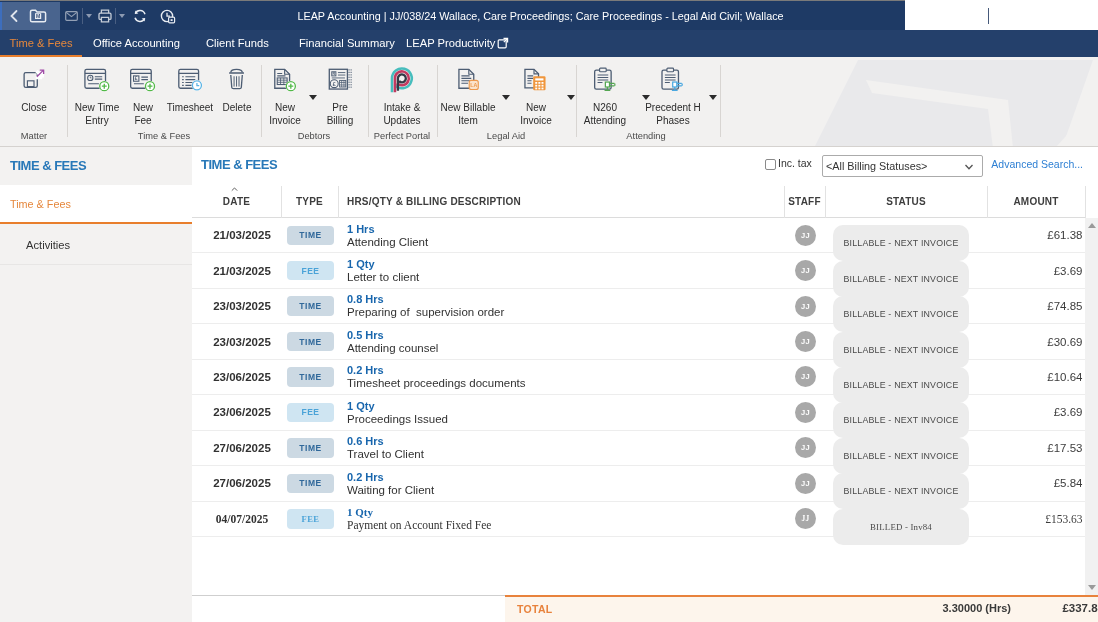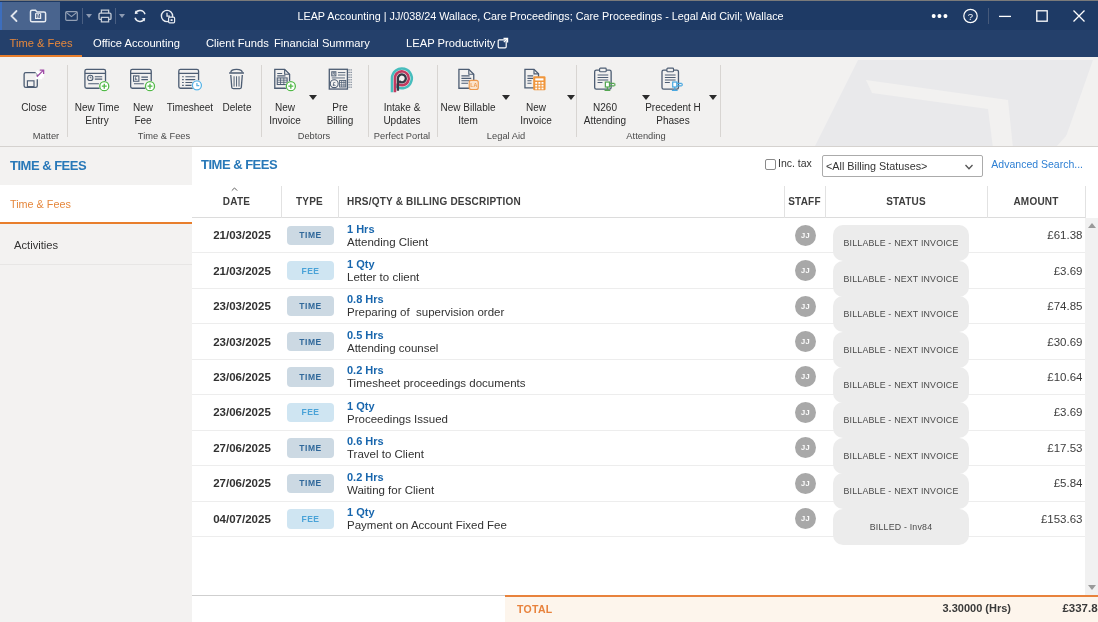--- a/index.html
+++ b/index.html
@@ -1,18 +1,18 @@
 <!DOCTYPE html>
 <html><head>
 <meta charset="utf-8">
 <style>
   * { margin:0; padding:0; box-sizing:border-box; }
   html,body { width:1098px; height:622px; overflow:hidden; font-family:"Liberation Sans", sans-serif; background:#fff; }
   
-  #titlebar { position:absolute; left:0; top:0; width:1098px; height:30px; background:#1e3a65; border-top:1px solid #7a7a7a; }
+  #titlebar { position:absolute; left:0; top:0; width:905px; height:30px; background:#1e3a65; border-top:1px solid #7a7a7a; }
   #backsec { position:absolute; left:0; top:1px; width:60px; height:29px; background:#49648e; border-left:2px solid #3d6ebd; }
   #wintitle { position:absolute; top:0; left:0; width:1098px; height:30px; line-height:30px; text-align:center; color:#fff; font-size:10.8px; padding-right:17px; }
   .tb-ico { position:absolute; top:0; height:30px; display:flex; align-items:center; justify-content:center; }
   .tb-sep { position:absolute; top:7px; width:1px; height:16px; background:#4a5f82; }
   .tb-caret { position:absolute; top:13px; width:0; height:0; border-left:3.5px solid transparent; border-right:3.5px solid transparent; border-top:4px solid #8c9ab1; }
   
   .winbtn { position:absolute; top:0; height:30px; line-height:30px; color:#fff; text-align:center; }
   
   #tabbar { position:absolute; left:0; top:30px; width:1098px; height:27px; background:#24406b; }
   .tab { position:absolute; top:0; height:27px; line-height:26px; color:#fff; font-size:11.2px; text-align:left; white-space:nowrap; }
@@ -21,21 +21,21 @@
   #ribbon { position:absolute; left:0; top:57px; width:1098px; height:90px; background:#f2f1f0; border-bottom:1px solid #d5d2cf; overflow:hidden; }
   .rsep { position:absolute; top:8px; width:1px; height:72px; background:#d8d5d2; }
   .rlabel { position:absolute; top:74px; font-size:9.3px; color:#4a4a4a; text-align:center; white-space:nowrap; transform:translateX(-50%); }
   .rbtn { position:absolute; top:9px; text-align:center; transform:translateX(-50%); }
   .rbtn .cap { font-size:10px; color:#2b2b2b; line-height:13px; margin-top:3px; white-space:nowrap; }
   .rcaret { position:absolute; width:0; height:0; border-left:4px solid transparent; border-right:4px solid transparent; border-top:5px solid #2b2b2b; }
   
   #sidebar { position:absolute; left:0; top:147px; width:192px; height:475px; background:#f3f2f1; }
   #sidebar h2 { position:absolute; left:10px; top:11px; font-size:13px; color:#2878b8; font-weight:bold; letter-spacing:-0.5px; }
   #side-active { position:absolute; left:0; top:38px; width:192px; height:38.5px; background:#fff; border-bottom:2.5px solid #e87e2c; line-height:38px; padding-left:10px; color:#e5873c; font-size:10.8px; }
-  #side-item2 { position:absolute; left:0; top:79px; width:192px; height:39px; border-bottom:1px solid #e7e6e5; line-height:39px; padding-left:14px; color:#333; font-size:11.2px; }
+  #side-item2 { position:absolute; left:0; top:79px; width:192px; height:39px; border-bottom:1px solid #e7e6e5; line-height:39px; padding-left:26px; color:#333; font-size:11.2px; }
   
   #content { position:absolute; left:192px; top:147px; width:906px; height:475px; background:#fff; }
   #c-head { position:absolute; left:9px; top:10px; font-size:13px; color:#2878b8; font-weight:bold; letter-spacing:-0.5px; }
   #inctax { position:absolute; left:573px; top:12px; width:11px; height:11px; border:1px solid #8a8a8a; border-radius:2px; background:#fff; }
   #inctax-lab { position:absolute; left:586px; top:10px; font-size:10.5px; color:#333; }
   #billsel { position:absolute; left:630px; top:7.5px; width:161px; height:22px; border:1px solid #ababab; border-radius:2px; background:#fff; font-size:10.8px; color:#333; line-height:20px; padding-left:3px; }
   #billsel .dcaret { position:absolute; right:8px; top:7px; width:10px; height:8px; }
   #advsearch { position:absolute; right:15px; top:10.5px; font-size:10.5px; color:#2d7fd3; }
   
   #thead { position:absolute; left:0; top:37px; width:893px; height:34px; border-bottom:1px solid #dcdcdc; }
@@ -123,21 +123,21 @@
     </svg>
   <svg class="tb-ico" style="left:1071px; width:16px;" width="16" height="30" viewBox="0 0 16 30">
       <path d="M2.5 9.5 L13.5 20.5 M13.5 9.5 L2.5 20.5" stroke="#fff" stroke-width="1.3"></path>
     </svg>
 </div>
 
 <div id="tabbar">
   <div class="tab" id="tab-active">Time &amp; Fees</div>
   <div class="tab" style="left:93px;">Office Accounting</div>
   <div class="tab" style="left:206px;">Client Funds</div>
-  <div class="tab" style="left:274px;">Financial Summary</div>
+  <div class="tab" style="left:299px;">Financial Summary</div>
   <div class="tab" style="left:406px;">LEAP Productivity</div>
   <svg style="position:absolute; left:497px; top:7px;" width="12" height="12" viewBox="0 0 12 12">
     <rect x="1.2" y="2.8" width="8" height="8" rx="1" fill="none" stroke="#fff" stroke-width="1.2"></rect>
     <path d="M6.5 1.4 h4.1 v4.1 M10.3 1.6 L6.8 5.1" fill="none" stroke="#fff" stroke-width="1.2"></path>
   </svg>
 </div>
 
 <div id="ribbon">
 
   <svg style="position:absolute; left:0; top:0;" width="1098" height="91" viewBox="0 0 1098 91">
@@ -146,21 +146,21 @@
     <polygon points="1055,91 1098,91 1098,44" fill="#f2f1f0"></polygon>
   </svg>
 
   <div class="rsep" style="left:67px;"></div>
   <div class="rsep" style="left:261px;"></div>
   <div class="rsep" style="left:368px;"></div>
   <div class="rsep" style="left:437px;"></div>
   <div class="rsep" style="left:576px;"></div>
   <div class="rsep" style="left:720px;"></div>
 
-  <div class="rlabel" style="left:46px;">Matter</div>
+  <div class="rlabel" style="left:34px;">Matter</div>
   <div class="rlabel" style="left:164px;">Time &amp; Fees</div>
   <div class="rlabel" style="left:314px;">Debtors</div>
   <div class="rlabel" style="left:402px;">Perfect Portal</div>
   <div class="rlabel" style="left:506px;">Legal Aid</div>
   <div class="rlabel" style="left:646px;">Attending</div>
 
   <div class="rbtn" style="left:34px;">
     <svg width="30" height="28" viewBox="0 0 34 34">
       <rect x="5" y="8" width="16" height="18" rx="2" fill="none" stroke="#4d5d73" stroke-width="1.6"></rect>
       <rect x="9" y="18" width="8" height="7" fill="none" stroke="#4d5d73" stroke-width="1.4"></rect>
@@ -424,21 +424,21 @@
   </div>
       <div class="row" style="top:319.08px;">
     <div class="rdate">27/06/2025</div>
     <div class="badge b-time">TIME</div>
     <div class="hrs">0.2 Hrs</div>
     <div class="desc">Waiting for Client</div>
     <div class="avatar">JJ</div>
     <div class="pill">BILLABLE - NEXT INVOICE</div>
     <div class="amt">£5.84</div>
   </div>
-      <div class="row" style="top:354.52px;">
+      <div class="row" style="top:354.52px;font-family:Liberation Serif, serif;">
     <div class="rdate">04/07/2025</div>
     <div class="badge b-fee">FEE</div>
     <div class="hrs">1 Qty</div>
     <div class="desc">Payment on Account Fixed Fee</div>
     <div class="avatar">JJ</div>
     <div class="pill">BILLED - Inv84</div>
     <div class="amt">£153.63</div>
   </div>
     </div>
 

